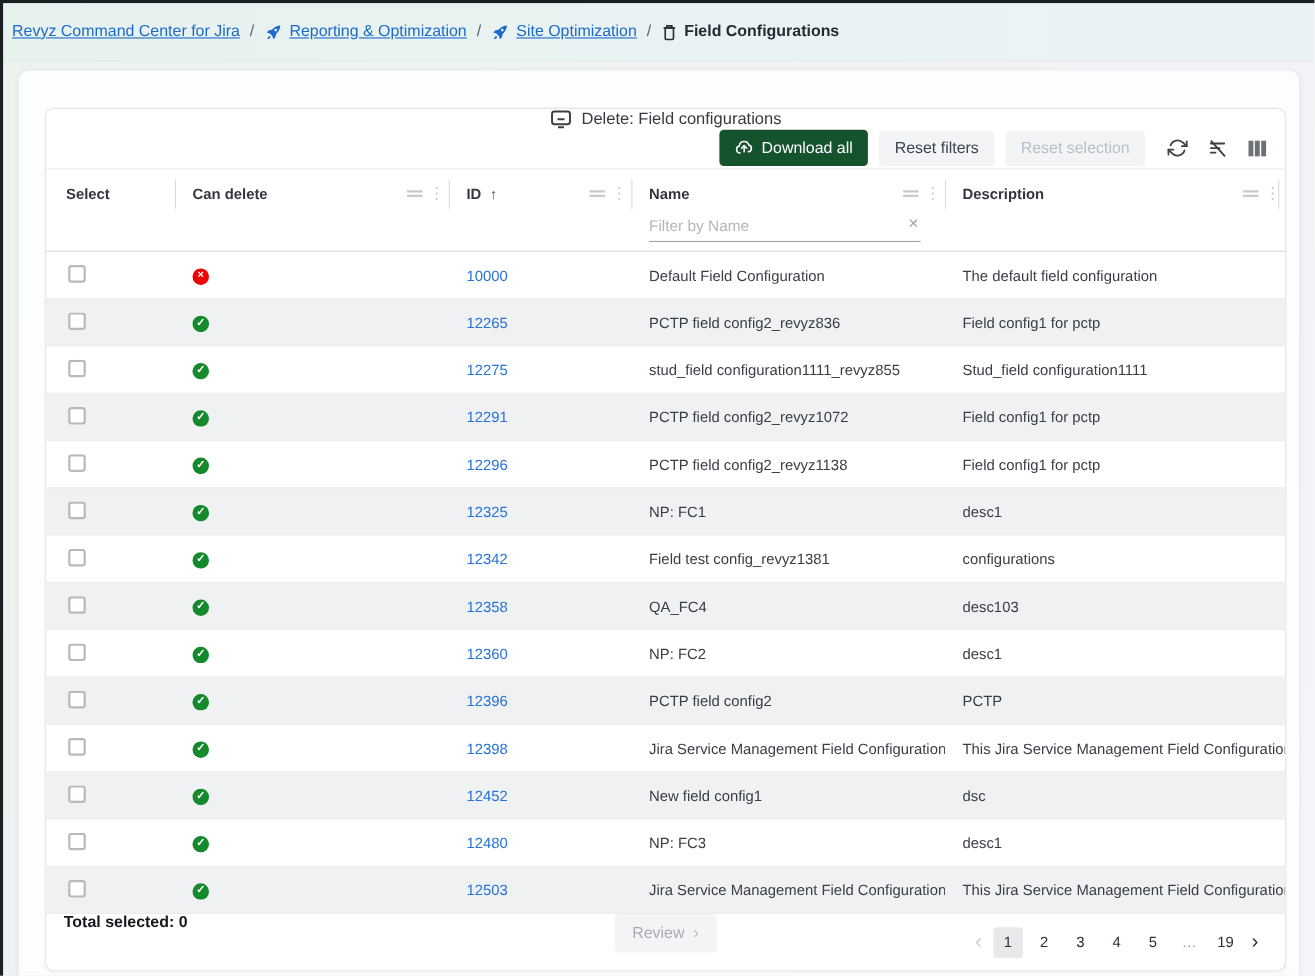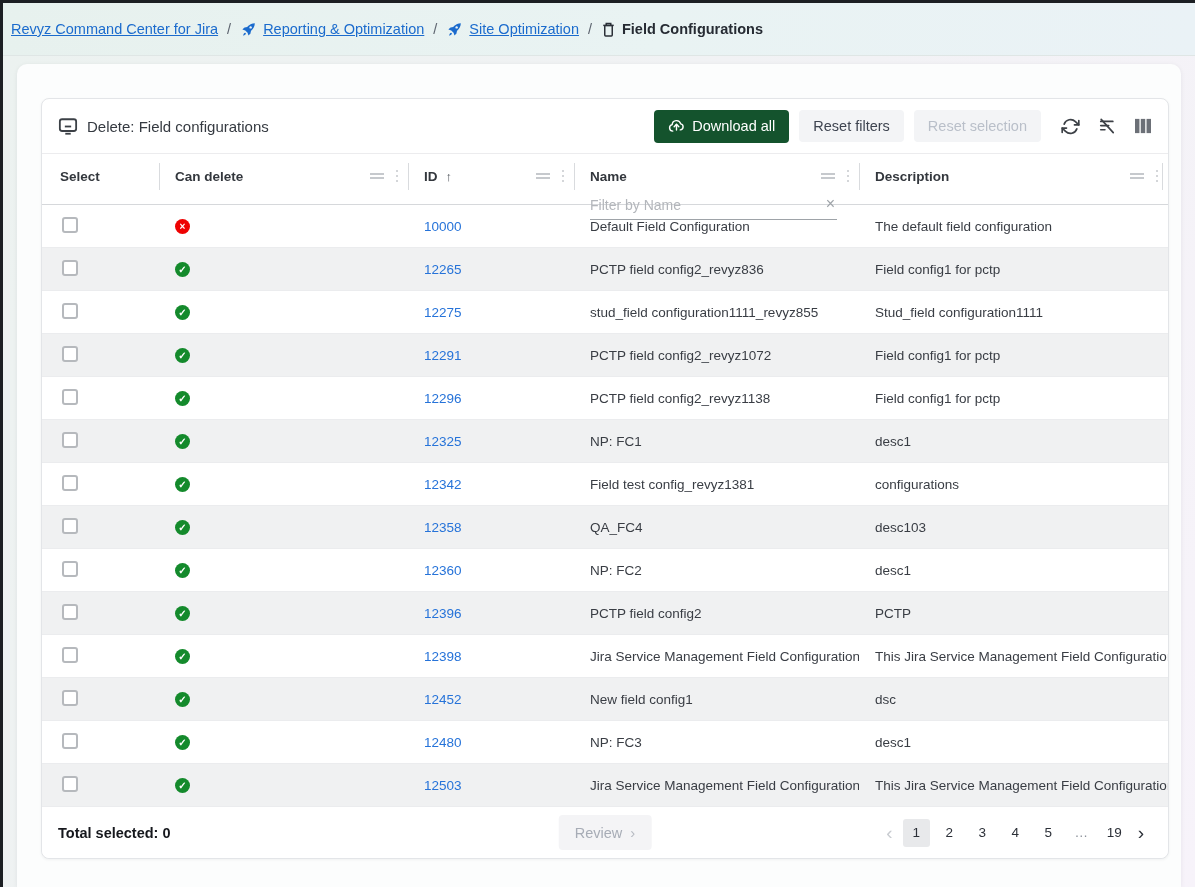--- a/index.html
+++ b/index.html
@@ -19,34 +19,34 @@
 
   
   .page { position: relative; height: calc(887px - 56px); padding-top: 8px;
     background: linear-gradient(115deg,#ecf2f0 0%, #f2f2f5 55%, #f7f3fa 100%); }
   .outer-card { margin: 0 14px; height: 100%; background: #fcfdfd;
     border-radius: 10px 10px 0 0; box-shadow: 0 1px 5px rgba(30,35,40,.07); position: relative; }
   .card { position: absolute; left: 24px; top: 34px; width: 1128px; background: #fff;
     border: 1px solid #e3e5e8; border-radius: 8px; box-shadow: 0 1px 3px rgba(0,0,0,.05); }
 
   
-  .toolbar { height: 54px; display: flex; align-items: center; padding: 0 16px; }
+  .toolbar { height: 54px; display: flex; align-items: center; padding: 0 16px; flex-direction: column; }
   .title-wrap { display: flex; align-items: center; gap: 9px; font-size: 15px; color: #353a41; }
   .actions { margin-left: auto; display: flex; align-items: center; gap: 10px; }
   .btn { border: none; border-radius: 4px; font-size: 14.5px; padding: 8px 14px;
     font-family: inherit; display: inline-flex; align-items: center; gap: 7px; cursor: pointer; }
   .btn-primary { background: #14532d; color: #fff; }
   .btn-light { background: #f3f4f6; color: #3e4450; }
   .btn-light.disabled { color: #b9bfc9; cursor: default; }
   .icon-group { display: flex; align-items: center; gap: 17px; margin-left: 10px; }
   .tool-icon { display: inline-flex; cursor: pointer; }
 
   
   .grid-cols { display: grid; grid-template-columns: 117px 249px 166px 285px 1fr; }
-  .thead { border-top: 1px solid #ececee; border-bottom: 1px solid #d6d8db; height: 52px; }
+  .thead { border-top: 1px solid #ececee; border-bottom: 1px solid #d6d8db; height: 76px; }
   .th { position: relative; padding: 10px 10px 0 16px; }
   .th:first-child { padding-left: 18px; }
   .th:not(:first-child)::before { content:""; position: absolute; left: 0; top: 9px; width: 1px; height: 27px; background: #d9dbde; }
   .th:last-child::after { content:""; position: absolute; right: 5px; top: 9px; width: 1px; height: 27px; background: #d9dbde; }
   .label-row { display: flex; align-items: center; gap: 6px; height: 24px; }
   .th-label { font-weight: bold; font-size: 13.5px; color: #33373d; white-space: nowrap; }
   .sort-arrow { font-size: 13px; color: #4c5158; margin-left: 2px; }
   .th-icons { margin-left: auto; display: flex; align-items: center; gap: 11px; }
   .dots-icon { display: inline-flex; flex-direction: column; gap: 2.5px; cursor: pointer; }
   .dots-icon i { width: 2.5px; height: 2.5px; border-radius: 50%; background: #c6c9cd; }
@@ -62,21 +62,21 @@
   .td { padding-left: 16px; font-size: 13.5px; color: #393d44; white-space: nowrap; overflow: hidden; }
   .td.c-select { padding-left: 20px; }
   .checkbox { width: 16px; height: 16px; border: 2px solid #b6b9bd; border-radius: 3px; display: inline-block; background: #fff; cursor: pointer; }
   .status { width: 15px; height: 15px; border-radius: 50%; display: inline-flex; align-items: center; justify-content: center;
     color: #fff; font-size: 10px; font-weight: bold; line-height: 1; }
   .status.ok { background: #148a2c; }
   .status.err { background: #ee0202; }
   .id-link { color: #2673d9; text-decoration: none; cursor: pointer; }
 
   
-  .tfoot { height: 51px; display: flex; align-items: center; padding: 0 20px 0 16px; position: relative;
+  .tfoot { height: 51px; display: flex; padding: 0 20px 0 16px; position: relative;
     background: #fff; border-radius: 0 0 8px 8px; }
   .total { font-weight: bold; font-size: 14.5px; color: #16181d; }
   .review-btn { position: absolute; left: 50%; transform: translateX(-50%); background: #f4f4f6; color: #a7acb6;
     border: none; border-radius: 4px; padding: 9px 16px; font-size: 14.5px; font-family: inherit;
     display: inline-flex; align-items: center; gap: 8px; cursor: default; }
   .review-chevron { font-size: 15px; color: #b6bac2; }
   .pagination { margin-left: auto; display: flex; align-items: center; gap: 6px; font-size: 13.5px; color: #2c3038; }
   .page-btn { min-width: 27px; height: 28px; display: inline-flex; align-items: center; justify-content: center; cursor: pointer; }
   .page-btn.current { background: #e8e9eb; border-radius: 3px; }
   .page-btn.ellipsis { color: #8d929b; cursor: default; }

